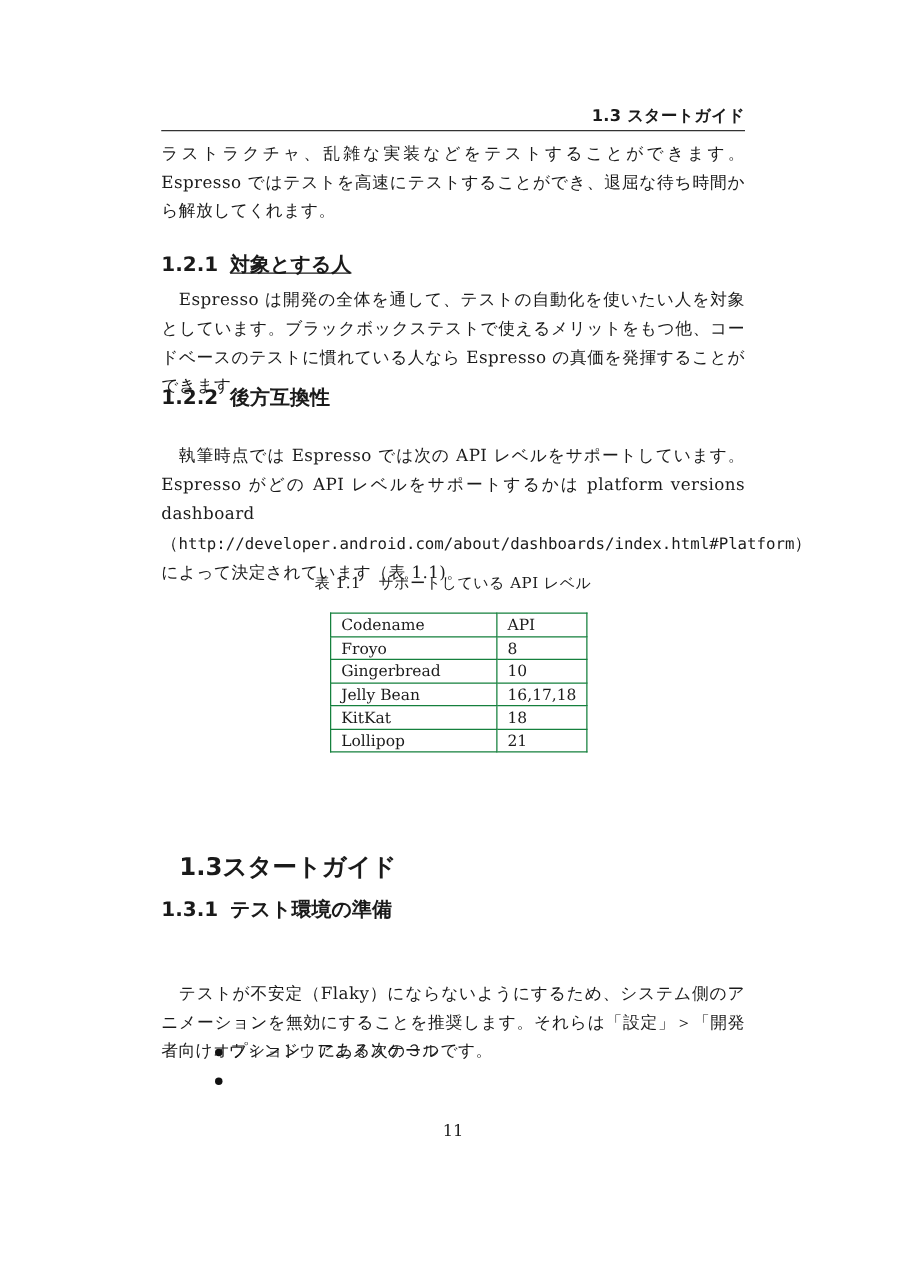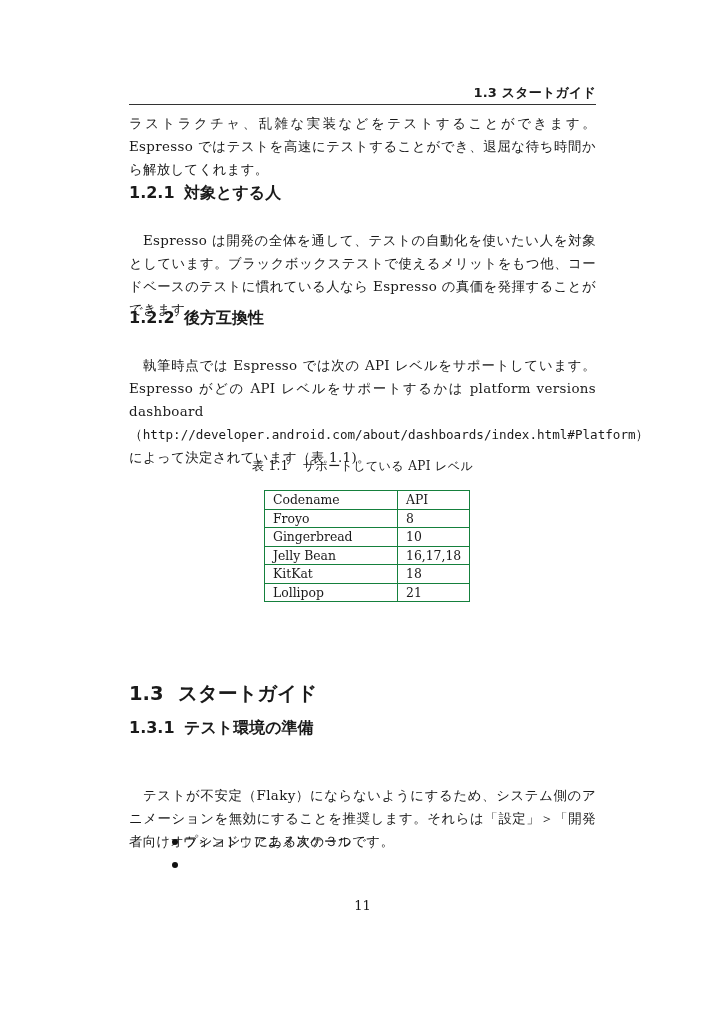--- a/index.html
+++ b/index.html
@@ -69,21 +69,21 @@
     left: 0;
     font-family: "DejaVu Sans", "Liberation Sans", sans-serif;
     font-weight: bold;
     font-size: 19.5px;
     margin: 0;
   }
   .num {
     display: inline-block;
   }
   .h3 .num { width: 55px; }
-  .h2 .num { width: 49px; }
+  .h2 .num { width: 49px; text-align: right; }
   .caption {
     position: absolute;
     top: 458px;
     left: 0;
     width: 467px;
     text-align: center;
     font-size: 12px;
     letter-spacing: 0.4px;
   }
   .caption .cap-label {
@@ -142,21 +142,21 @@
 </head>
 <body>
 
 <div class="page">
 
   <div class="running-head">1.3 スタートガイド</div>
   <div class="head-rule"></div>
 
   <p class="para" style="top:112px;">ラストラクチャ、乱雑な実装などをテストすることができます。Espresso ではテストを高速にテストすることができ、退屈な待ち時間から解放してくれます。</p>
 
-  <h3 class="h3" style="top:183px;">
+  <h3 class="h3" style="top:202px;text-decoration:underline;">
     <span class="num">1.2.1</span><span>対象とする人</span>
   </h3>
   <p class="para indent" style="top:229px;">Espresso は開発の全体を通して、テストの自動化を使いたい人を対象としています。ブラックボックステストで使えるメリットをもつ他、コードベースのテストに慣れている人なら Espresso の真価を発揮することができます。</p>
 
   <h3 class="h3" style="top:308px;">
     <span class="num">1.2.2</span><span>後方互換性</span>
   </h3>
   <p class="para indent" style="top:354px;"><span>執筆時点では Espresso では次の API レベルをサポートしています。Espresso がどの API レベルをサポートするかは platform versions dashboard（</span><span class="mono">http://developer.android.com/about/dashboards/index.html#Platform</span><span>）によって決定されています（表 1.1)。</span></p>
 
   <div class="caption">

